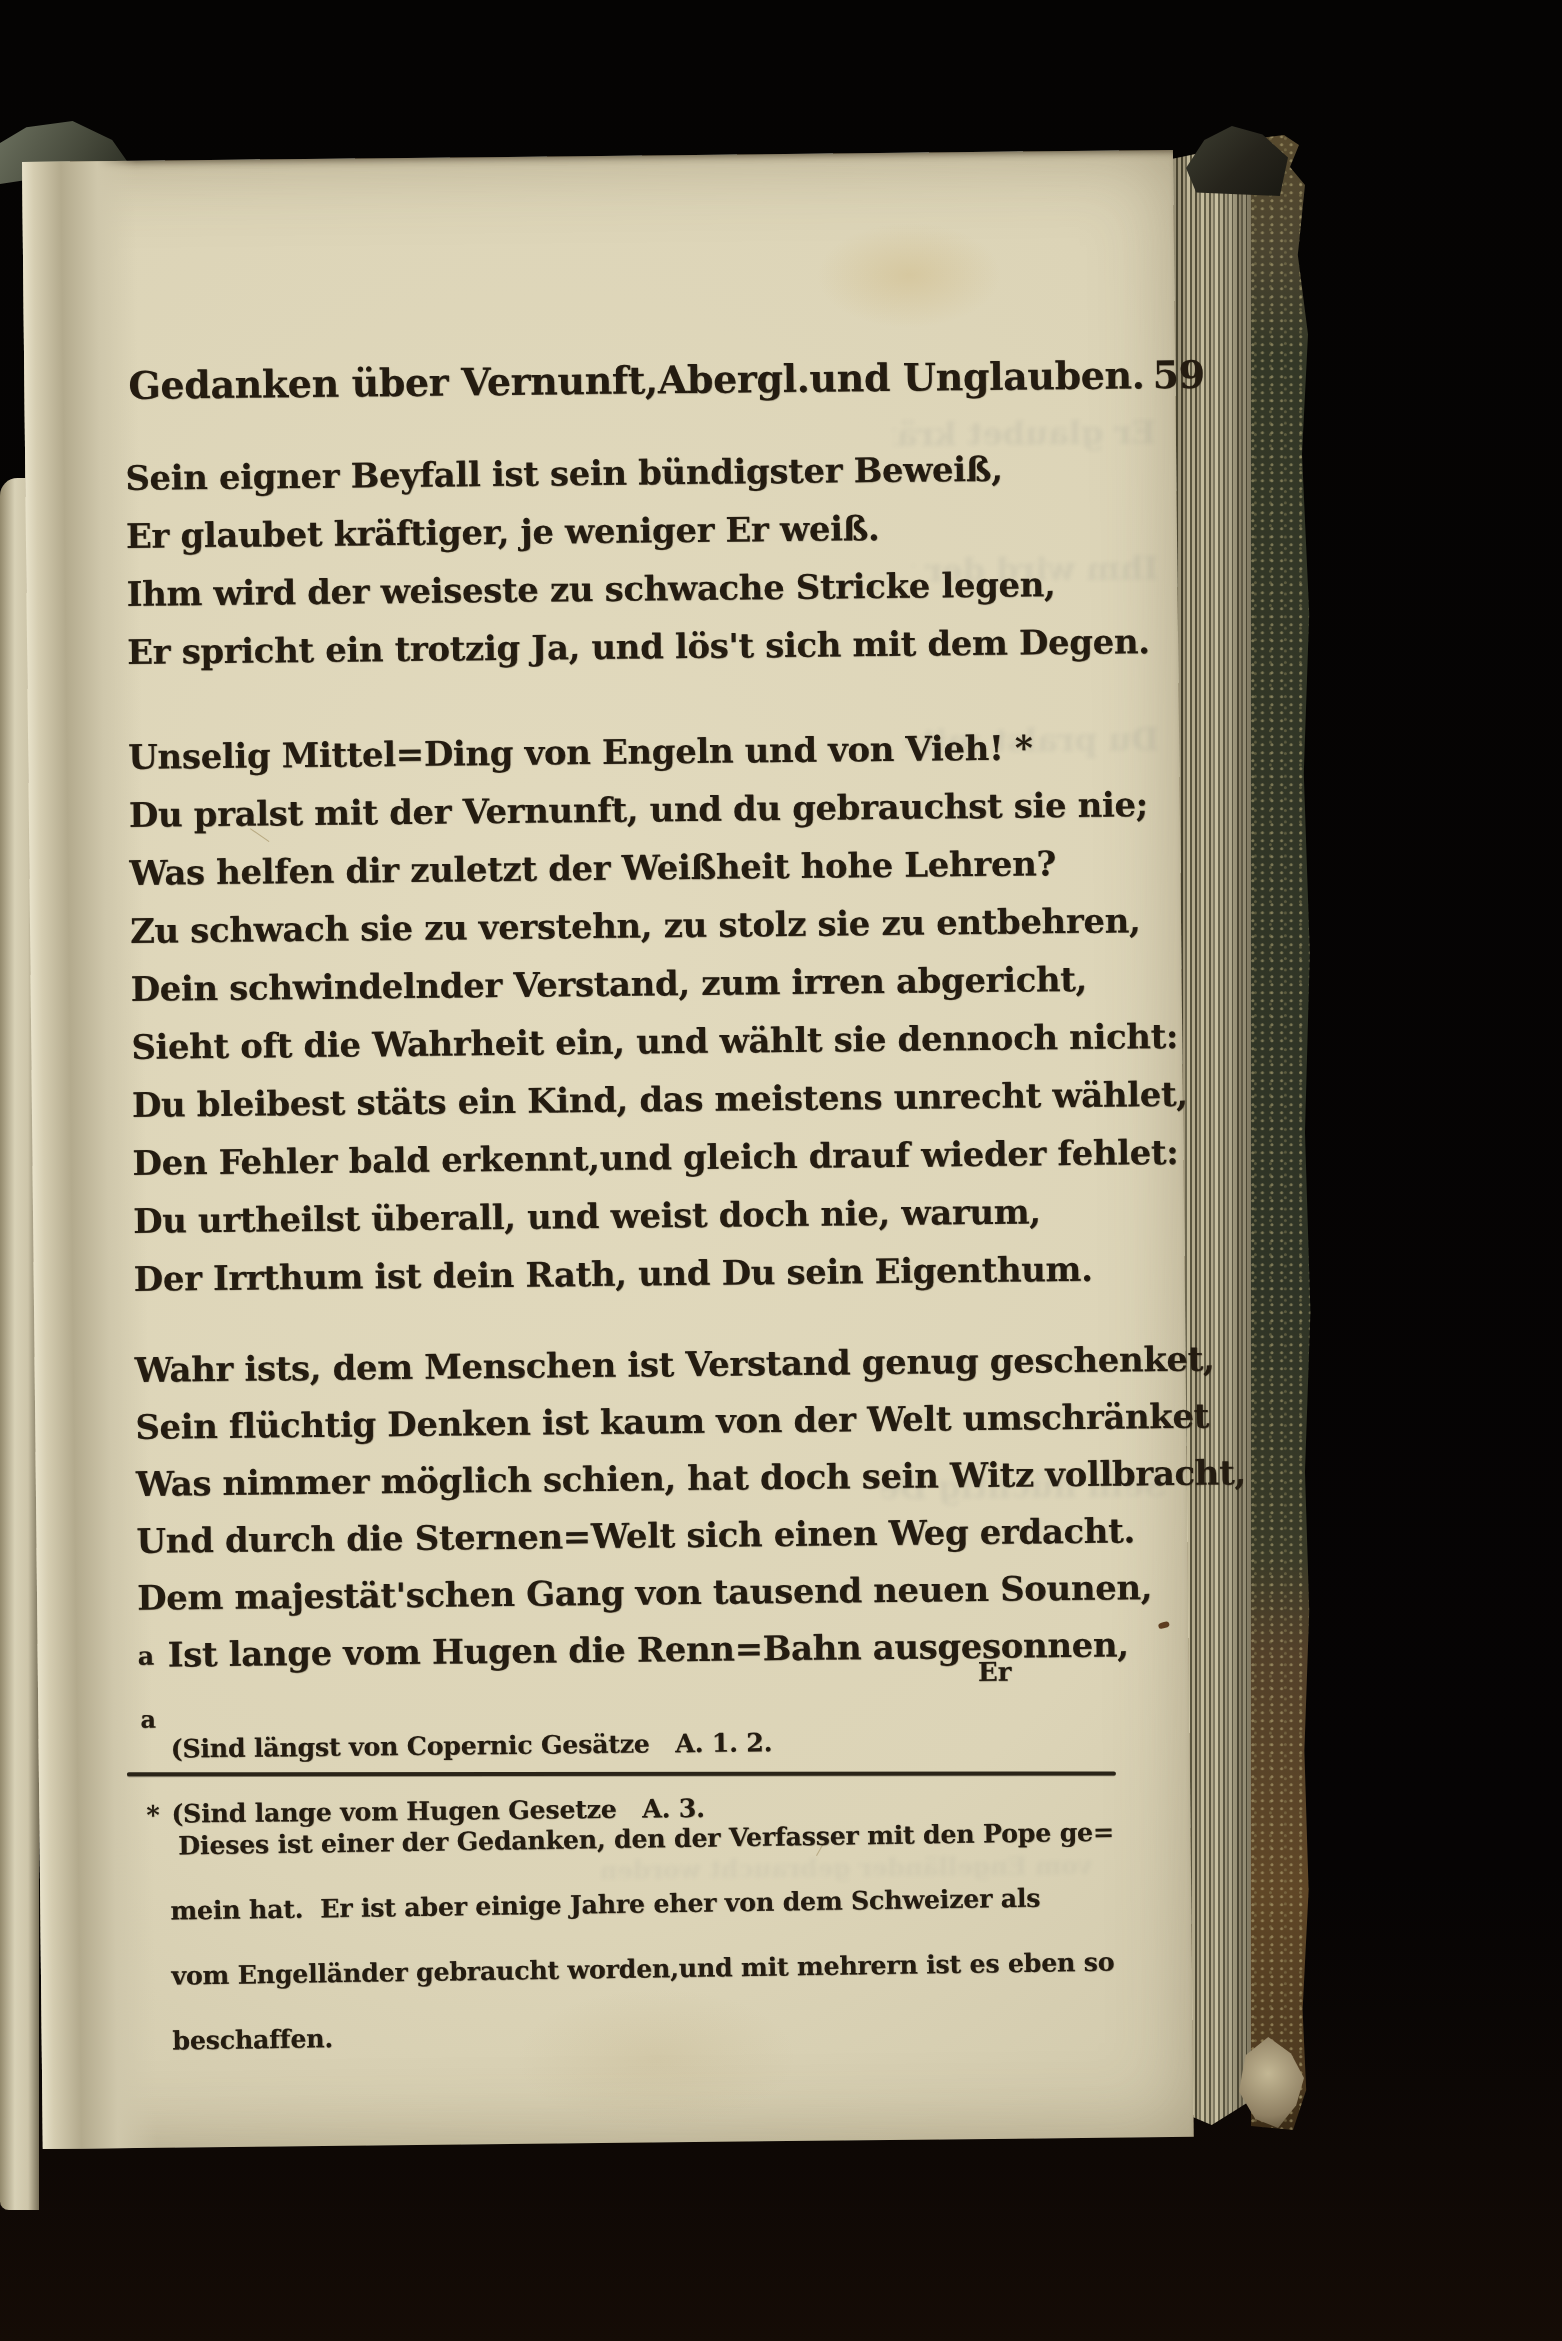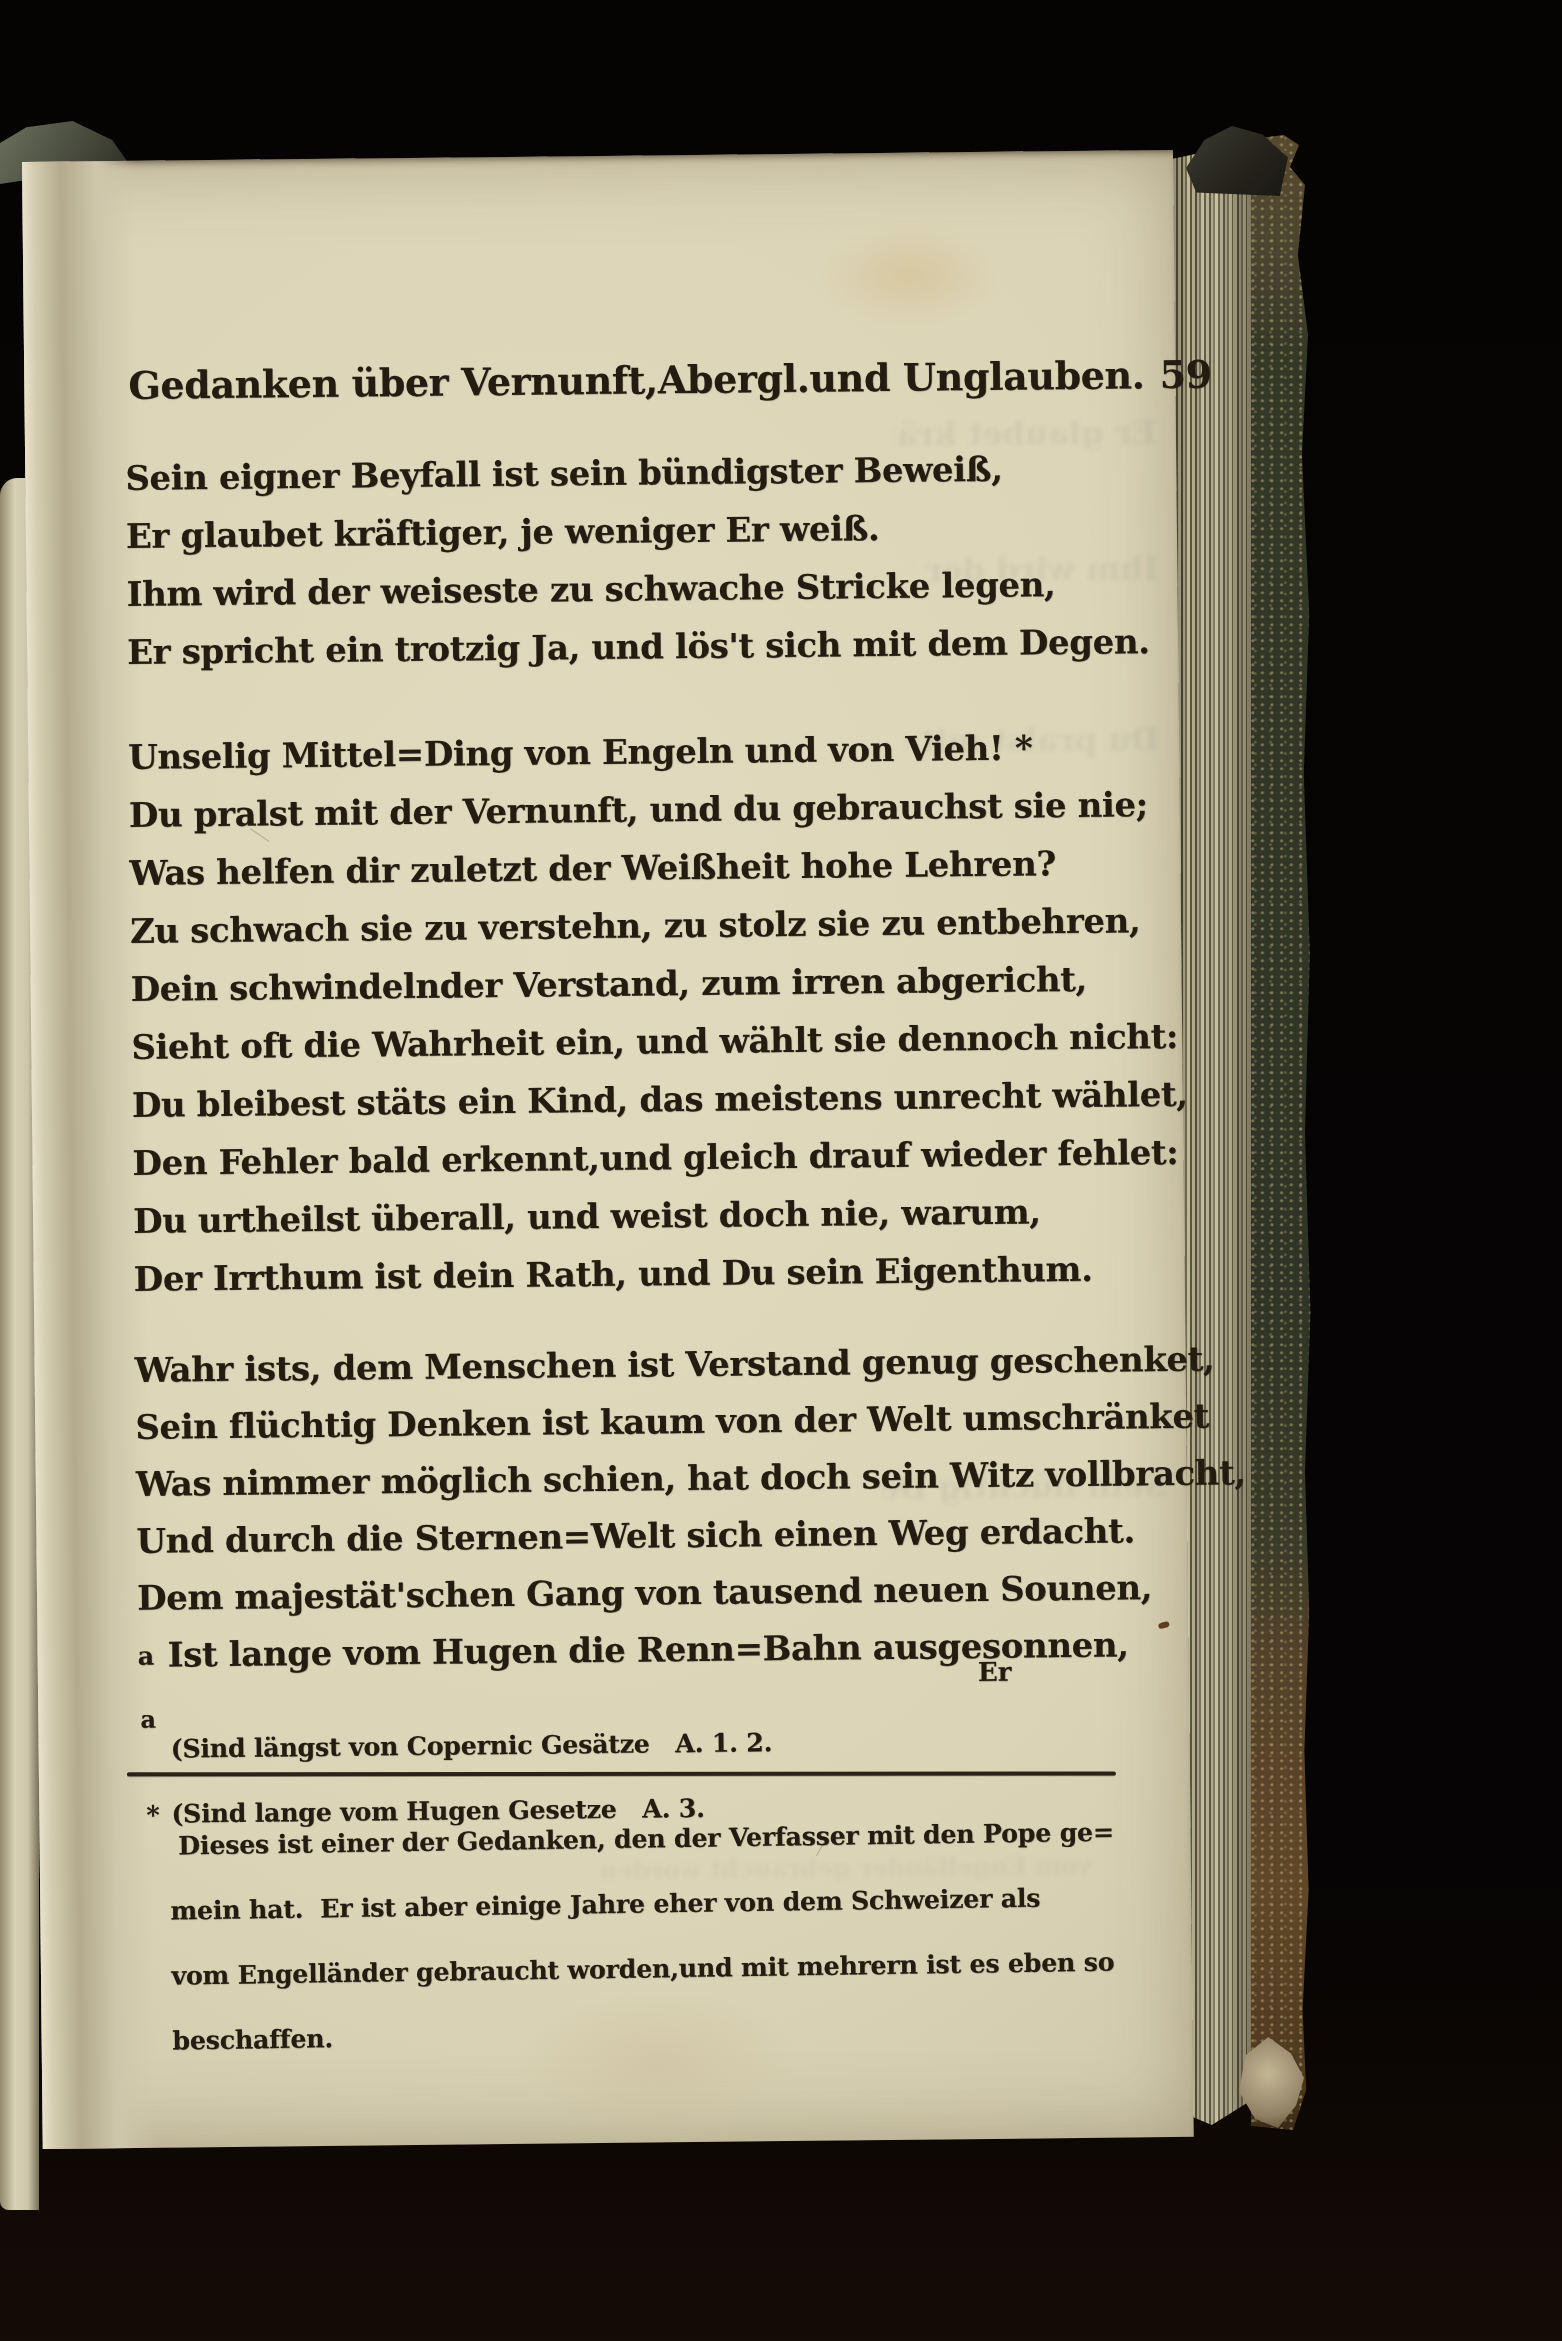--- a/index.html
+++ b/index.html
@@ -54,21 +54,21 @@
     transform:rotate(-0.6deg);transform-origin:left top;
   }
   .gutter{
     left:0;top:0;width:114px;height:100%;
     background:linear-gradient(90deg,#e8e2ca 0%,#d5cdb1 10%,#b3aa8d 34%,#cfc7ab 66%,rgba(207,199,171,0) 100%);
   }
   .ink{color:#241c11;font-weight:700;text-shadow:0.4px 0.4px 0.8px rgba(35,25,12,.5);}
   .heading{
     left:104px;top:202px;font-size:38px;letter-spacing:-0.4px;white-space:nowrap;
   }
-  .heading .pgnum{margin-left:15px;}
+  .heading .pgnum{margin-left:8px;}
   .stanza{left:100px;white-space:nowrap;}
   .stanza .pline{line-height:58px;font-size:34px;letter-spacing:-0.4px;}
   .stanza-3 .pline{line-height:57px;}
   .note-ref{font-size:25.4px;margin-right:14px;vertical-align:1.8px;}
   .catchword{left:940px;top:1505px;font-size:26px;}
   .fnote{white-space:pre;}
   .fnote .fline{line-height:33px;font-size:25.4px;letter-spacing:-0.3px;}
   .fnote-a{left:132px;top:1540px;}
   .fn-marker-a{left:102px;top:1544px;font-size:24px;}
   .rule{

